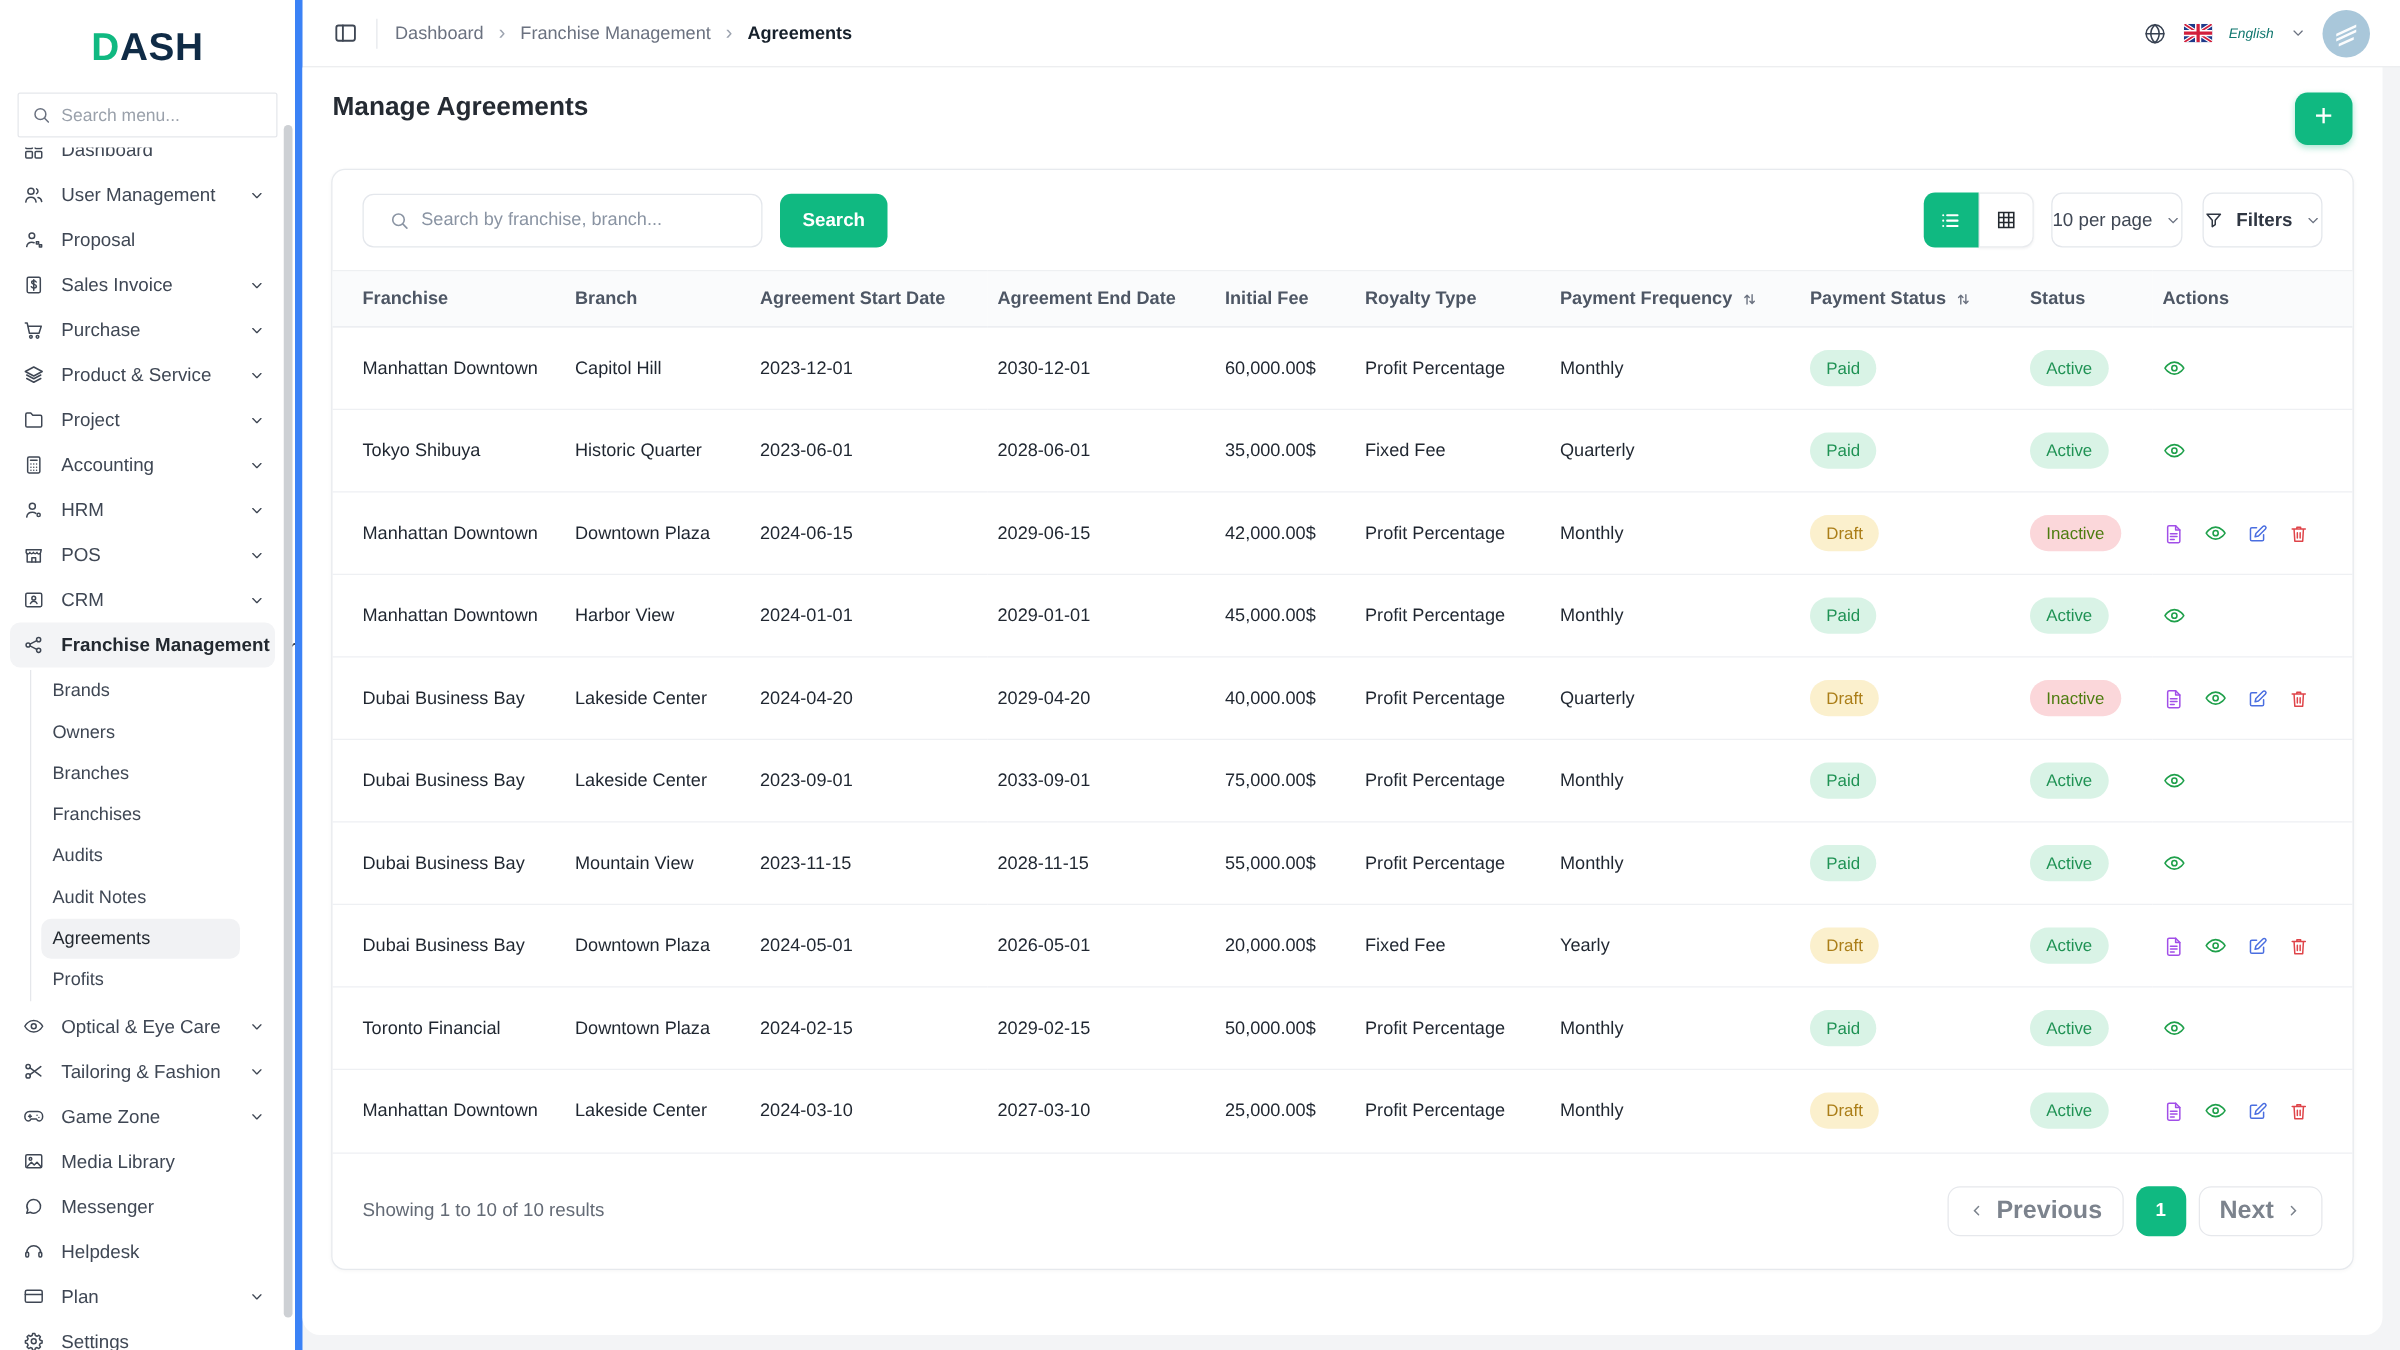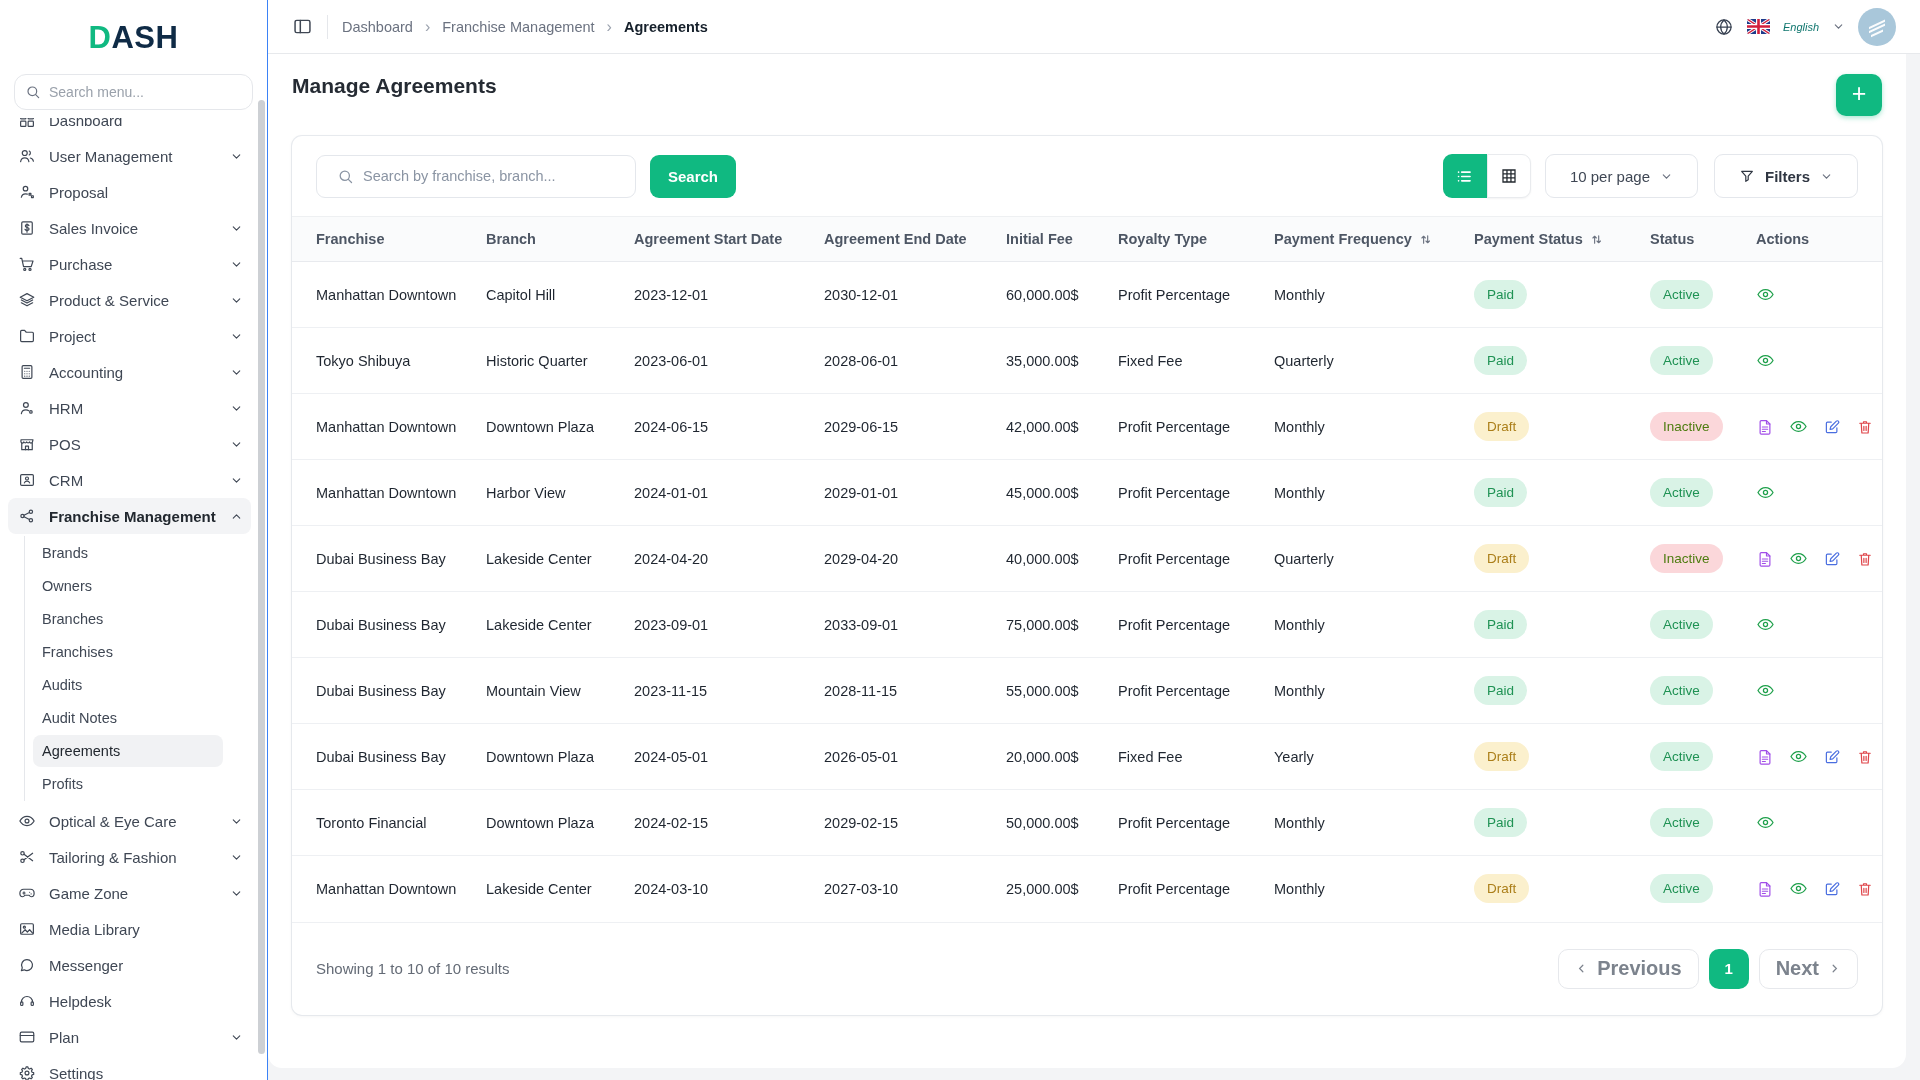--- a/index.html
+++ b/index.html
@@ -1,25 +1,25 @@
 <!DOCTYPE html>
 <html><head>
 <meta charset="utf-8">
 <style>
   * { margin:0; padding:0; box-sizing:border-box; }
   html,body { width:1920px; height:1080px; overflow:hidden; }
   body { font-family:"Liberation Sans","DejaVu Sans",sans-serif; background:#f3f4f6; color:#1f2630; }
   .app { display:flex; width:1920px; height:1080px; }
 
   
-  .sidebar { width:268px; height:1080px; background:#fff; border-right:1px solid #3b82f6; position:relative; flex:none; }
+  .sidebar { width:242px; height:1080px; background:#fff; border-right:6px solid #3b82f6; position:relative; flex:none; }
   .logo { text-align:center; padding:20px 0 12px; font-size:31px; font-weight:800; letter-spacing:.5px; }
   .logo .d { color:#10b981; }
   .logo .rest { color:#0f2b46; }
-  .menu-search { margin:6px 14px 0; height:36px; border:1px solid #e5e7eb; border-radius:12px; display:flex; align-items:center; gap:8px; padding:0 10px; background:#fff; }
+  .menu-search { margin:6px 14px 0; height:36px; border:1px solid #e5e7eb; border-radius:2px; display:flex; align-items:center; gap:8px; padding:0 10px; background:#fff; }
   .menu-search svg { flex:none; }
   .menu-search input { border:0; outline:0; width:100%; font-size:14px; color:#374151; font-family:inherit; background:transparent; }
   .menu-search input::placeholder { color:#9aa1ab; }
   .nav-viewport { margin-top:8px; height:calc(1080px - 118px); overflow:hidden; }
   .nav-item { height:36px; display:flex; align-items:center; gap:13px; margin:0 16px 0 8px; padding:0 8px 0 10px; border-radius:8px; font-size:15px; color:#3f4754; cursor:pointer; white-space:nowrap; }
   .nav-item svg { flex:none; color:#3f4754; }
   .nav-item .chev { margin-left:auto; color:#6b7280; display:flex; }
   .nav-item.active { background:#f3f4f6; font-weight:700; color:#22282f; }
   .nav-item.clipped { margin-top:-16px; }
   .sub-list { position:relative; padding:2px 0; }
@@ -50,21 +50,21 @@
   .toolbar { display:flex; align-items:center; padding:18px 24px; gap:14px; }
   .search-box { width:320px; height:43px; border:1px solid #e4e7ec; border-radius:9px; display:flex; align-items:center; gap:9px; padding:0 20px; }
   .search-box input { border:0; outline:0; flex:1; font-size:14.5px; font-family:inherit; color:#374151; }
   .search-box input::placeholder { color:#8a94a3; }
   .search-btn { height:43px; padding:0 18px; background:#10b981; color:#fff; border:0; border-radius:9px; font-size:15px; font-weight:700; font-family:inherit; cursor:pointer; }
   .toolbar .spacer { flex:1; }
   .view-toggle { display:flex; }
   .vt-btn { width:44px; height:44px; display:flex; align-items:center; justify-content:center; cursor:pointer; }
   .vt-btn.active { background:#10b981; color:#fff; border-radius:9px 0 0 9px; }
   .vt-btn.inactive { background:#fff; color:#23292f; border:1px solid #e9ebee; border-radius:0 9px 9px 0; box-shadow:0 1px 2px rgba(16,24,40,.05); }
-  .pill-btn { height:44px; padding:0 24px; border:1px solid #e4e7ec; border-radius:9px; background:#fff; display:flex; align-items:center; gap:10px; font-size:15px; color:#3f4754; font-family:inherit; cursor:pointer; }
+  .pill-btn { height:44px; padding:0 0; border:1px solid #e4e7ec; border-radius:9px; background:#fff; display:flex; align-items:center; gap:10px; font-size:15px; color:#3f4754; font-family:inherit; cursor:pointer; }
   .pill-btn.filters { font-weight:600; color:#2f3642; margin-left:2px; }
   .chev-sm { color:#6b7280; display:flex; }
 
   table.data { width:100%; border-collapse:collapse; }
   .data thead tr { background:#fafbfc; }
   .data th { text-align:left; font-size:14.5px; font-weight:700; color:#4d5664; height:45px; padding:0 8px; border-top:1px solid #eef0f2; border-bottom:1px solid #e8eaee; white-space:nowrap; }
   .data th:first-child, .data td:first-child { padding-left:24px; }
   .data td { height:66px; font-size:14.5px; color:#1f2630; padding:0 8px; border-top:1px solid #eef0f3; white-space:nowrap; }
   .data tbody tr:first-child td { border-top:0; }
   .th-sort { display:inline-flex; align-items:center; gap:6px; }

